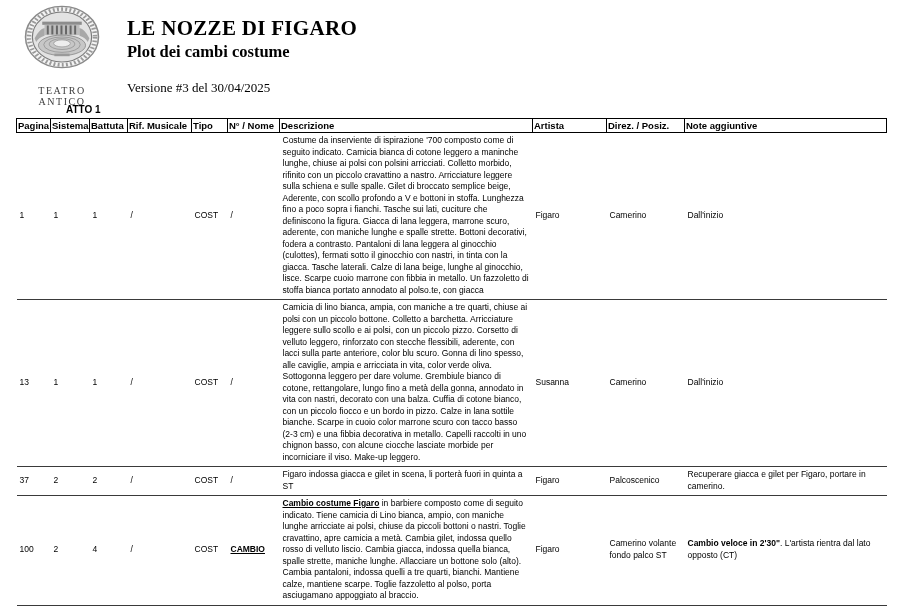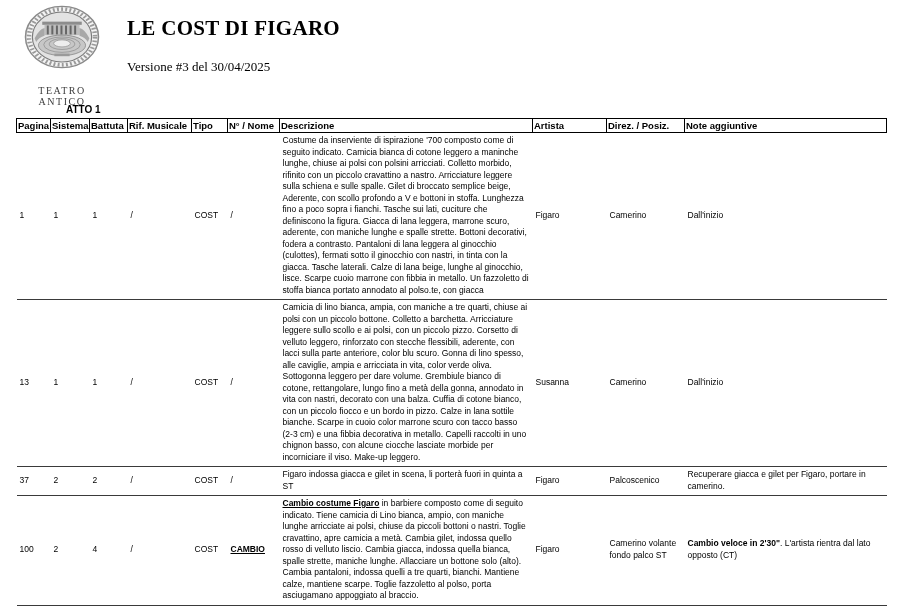--- a/index.html
+++ b/index.html
@@ -58,21 +58,22 @@
       <ellipse cx="50" cy="60" rx="11" ry="5.5" fill="#ededed" stroke="#909090" stroke-width="1"></ellipse>
       <rect x="40" y="76" width="20" height="4" fill="#9a9a9a"></rect>
     </svg>
     <div class="logo-text">
       <span>TEATRO</span><br>
       <span>ANTICO</span>
     </div>
   </div>
 
   <div class="title-block">
-    <h1 class="doc-title">LE COST DI FIGARO</h1>
+    <h1 class="doc-title">LE NOZZE DI FIGARO</h1>
+    <h2 class="doc-subtitle">Plot dei cambi costume</h2>
     <div class="doc-version">Versione #3 del 30/04/2025</div>
   </div>
 
   <div class="act">ATTO 1</div>
 
   <div class="tablewrap">
     <table class="plot">
       <colgroup>
         <col style="width:34px">
           <col style="width:39px">

